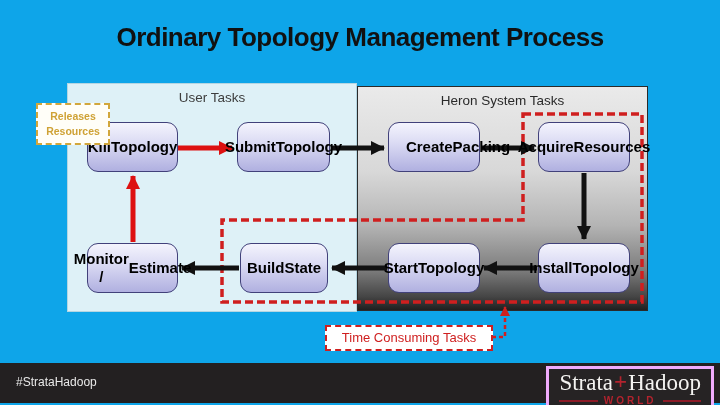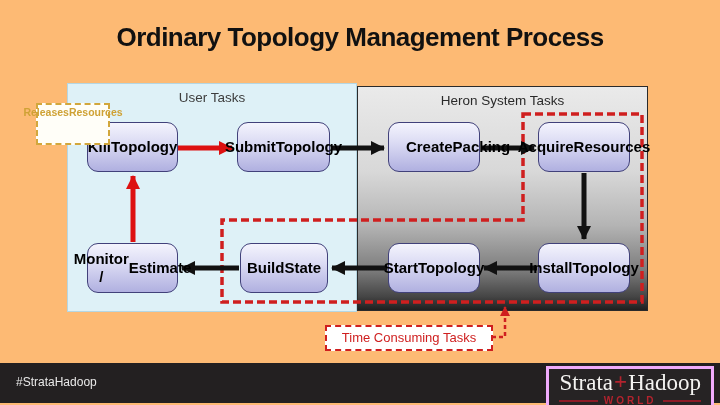--- a/index.html
+++ b/index.html
@@ -1,16 +1,16 @@
 <!DOCTYPE html>
 <html><head>
 <meta charset="utf-8">
 <style>
   html,body{margin:0;padding:0;background:#fff;}
-  .slide{position:relative;width:720px;height:405px;background:#fdba74;overflow:hidden;
+  .slide{position:relative;width:720px;height:405px;background:#0ea5e9;overflow:hidden;
          font-family:"Liberation Sans",sans-serif;}
 
   .title{position:absolute;left:0;top:22px;width:720px;text-align:center;
          font-size:26px;font-weight:bold;color:#111;letter-spacing:-0.5px;}
 
   
   .region-user{position:absolute;left:67px;top:83px;width:290px;height:229px;
                background:#def1f7;border:1px solid #b5d6e2;box-sizing:border-box;}
   .region-heron{position:absolute;left:357px;top:86px;width:291px;height:225px;
                background:linear-gradient(180deg,#eaeaea 0%,#d8d8d8 38%,#b4b4b4 62%,#7d7d7d 82%,#454545 94%,#1f1f1f 100%);
@@ -34,21 +34,21 @@
   .n-acquire{left:538px;top:122px;}
   .n-monitor{left:87px;top:243px;width:91px;}
   .n-build{left:240px;top:243px;width:88px;}
   .n-start{left:388px;top:243px;}
   .n-install{left:538px;top:243px;}
 
   
   .releases{position:absolute;left:36px;top:103px;width:74px;height:42px;z-index:5;
             box-sizing:border-box;border:2px dashed #d2a73c;background:#fffef8;
             color:#cfa235;font-size:10.5px;font-weight:600;text-align:center;
-            display:flex;flex-direction:row;justify-content:center;line-height:1.45;}
+            display:flex;flex-direction:column;justify-content:center;line-height:1.45;}
   .time-consuming{position:absolute;left:325px;top:325px;width:168px;height:26px;z-index:5;
             box-sizing:border-box;border:2.5px dashed #cf1f1f;background:#fff;
             color:#cf1f1f;font-size:13px;text-align:center;line-height:21px;}
 
   
   .footer{position:absolute;left:0;top:363px;width:720px;height:40px;background:#232021;z-index:6;}
   .hashtag{position:absolute;left:16px;top:12px;color:#e9e9e9;font-size:12px;}
   .logo{position:absolute;right:6px;top:3px;padding:2px 10px 3px 10px;
         background:#262324;border:3px solid #f0abfc;text-align:center;}
   .wordmark{font-family:"Liberation Serif",serif;font-size:23px;color:#f4f3f1;line-height:1.05;}

